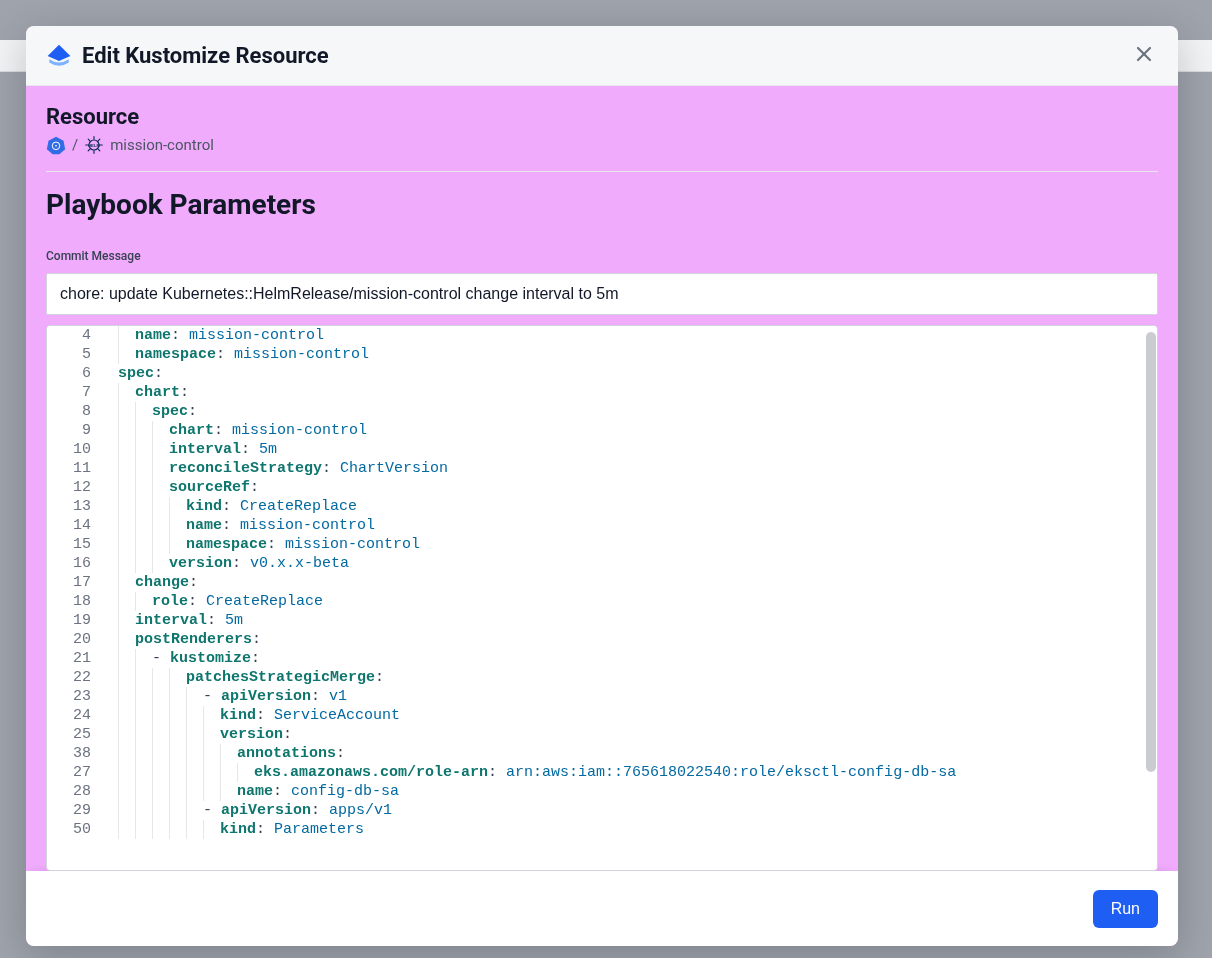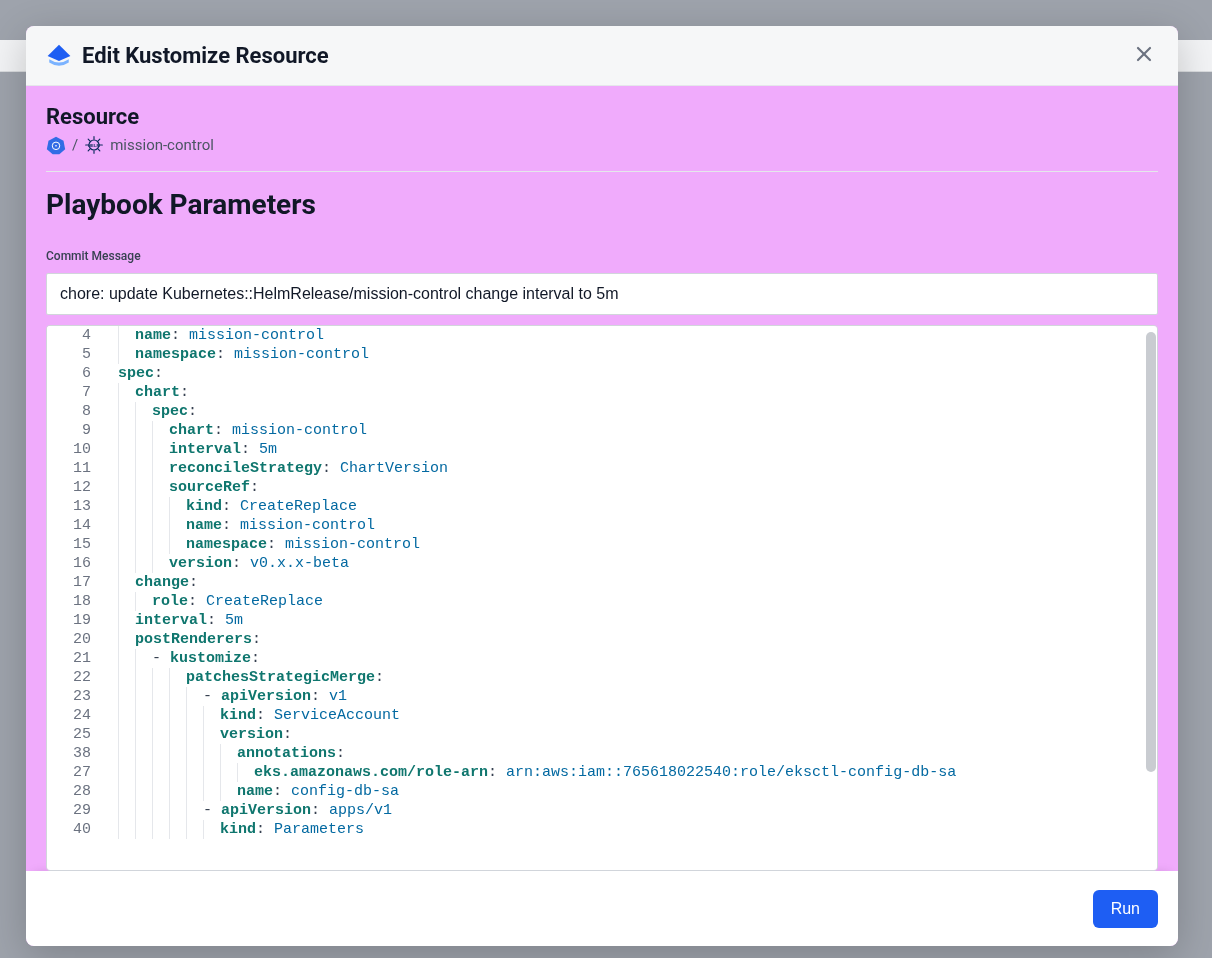--- a/index.html
+++ b/index.html
@@ -291,21 +291,21 @@
           <div class="code-line"><div class="gutter">20</div><div class="indent-guides"><div class="guide first"></div><div class="guide"></div></div><div><span class="tok-key">postRenderers</span><span class="tok-punct">:</span></div></div>
           <div class="code-line"><div class="gutter">21</div><div class="indent-guides"><div class="guide first"></div><div class="guide"></div><div class="guide"></div></div><div><span class="tok-punct">- </span><span class="tok-key">kustomize</span><span class="tok-punct">:</span></div></div>
           <div class="code-line"><div class="gutter">22</div><div class="indent-guides"><div class="guide first"></div><div class="guide"></div><div class="guide"></div><div class="guide"></div><div class="guide"></div></div><div><span class="tok-key">patchesStrategicMerge</span><span class="tok-punct">:</span></div></div>
           <div class="code-line"><div class="gutter">23</div><div class="indent-guides"><div class="guide first"></div><div class="guide"></div><div class="guide"></div><div class="guide"></div><div class="guide"></div><div class="guide"></div></div><div><span class="tok-punct">- </span><span class="tok-key">apiVersion</span><span class="tok-punct">: </span><span class="tok-str">v1</span></div></div>
           <div class="code-line"><div class="gutter">24</div><div class="indent-guides"><div class="guide first"></div><div class="guide"></div><div class="guide"></div><div class="guide"></div><div class="guide"></div><div class="guide"></div><div class="guide"></div></div><div><span class="tok-key">kind</span><span class="tok-punct">: </span><span class="tok-str">ServiceAccount</span></div></div>
           <div class="code-line"><div class="gutter">25</div><div class="indent-guides"><div class="guide first"></div><div class="guide"></div><div class="guide"></div><div class="guide"></div><div class="guide"></div><div class="guide"></div><div class="guide"></div></div><div><span class="tok-key">version</span><span class="tok-punct">:</span></div></div>
           <div class="code-line"><div class="gutter">38</div><div class="indent-guides"><div class="guide first"></div><div class="guide"></div><div class="guide"></div><div class="guide"></div><div class="guide"></div><div class="guide"></div><div class="guide"></div><div class="guide"></div></div><div><span class="tok-key">annotations</span><span class="tok-punct">:</span></div></div>
           <div class="code-line"><div class="gutter">27</div><div class="indent-guides"><div class="guide first"></div><div class="guide"></div><div class="guide"></div><div class="guide"></div><div class="guide"></div><div class="guide"></div><div class="guide"></div><div class="guide"></div><div class="guide"></div></div><div><span class="tok-key">eks.amazonaws.com/role-arn</span><span class="tok-punct">: </span><span class="tok-str">arn:aws:iam::765618022540:role/eksctl-config-db-sa</span></div></div>
           <div class="code-line"><div class="gutter">28</div><div class="indent-guides"><div class="guide first"></div><div class="guide"></div><div class="guide"></div><div class="guide"></div><div class="guide"></div><div class="guide"></div><div class="guide"></div><div class="guide"></div></div><div><span class="tok-key">name</span><span class="tok-punct">: </span><span class="tok-str">config-db-sa</span></div></div>
           <div class="code-line"><div class="gutter">29</div><div class="indent-guides"><div class="guide first"></div><div class="guide"></div><div class="guide"></div><div class="guide"></div><div class="guide"></div><div class="guide"></div></div><div><span class="tok-punct">- </span><span class="tok-key">apiVersion</span><span class="tok-punct">: </span><span class="tok-str">apps/v1</span></div></div>
-          <div class="code-line"><div class="gutter">40</div><div class="indent-guides"><div class="guide first"></div><div class="guide"></div><div class="guide"></div><div class="guide"></div><div class="guide"></div><div class="guide"></div><div class="guide"></div></div><div><span class="tok-key">kind</span><span class="tok-punct">: </span><span class="tok-str">Parameters</span></div></div>
+          <div class="code-line"><div class="gutter">50</div><div class="indent-guides"><div class="guide first"></div><div class="guide"></div><div class="guide"></div><div class="guide"></div><div class="guide"></div><div class="guide"></div><div class="guide"></div></div><div><span class="tok-key">kind</span><span class="tok-punct">: </span><span class="tok-str">Parameters</span></div></div>
         </div>
       <div class="scrollbar-v">
         <div class="scrollbar-thumb"></div>
       </div>
     </div>
 
   </div>
 
   <div class="footer">
     <button class="run-btn">Run</button>

